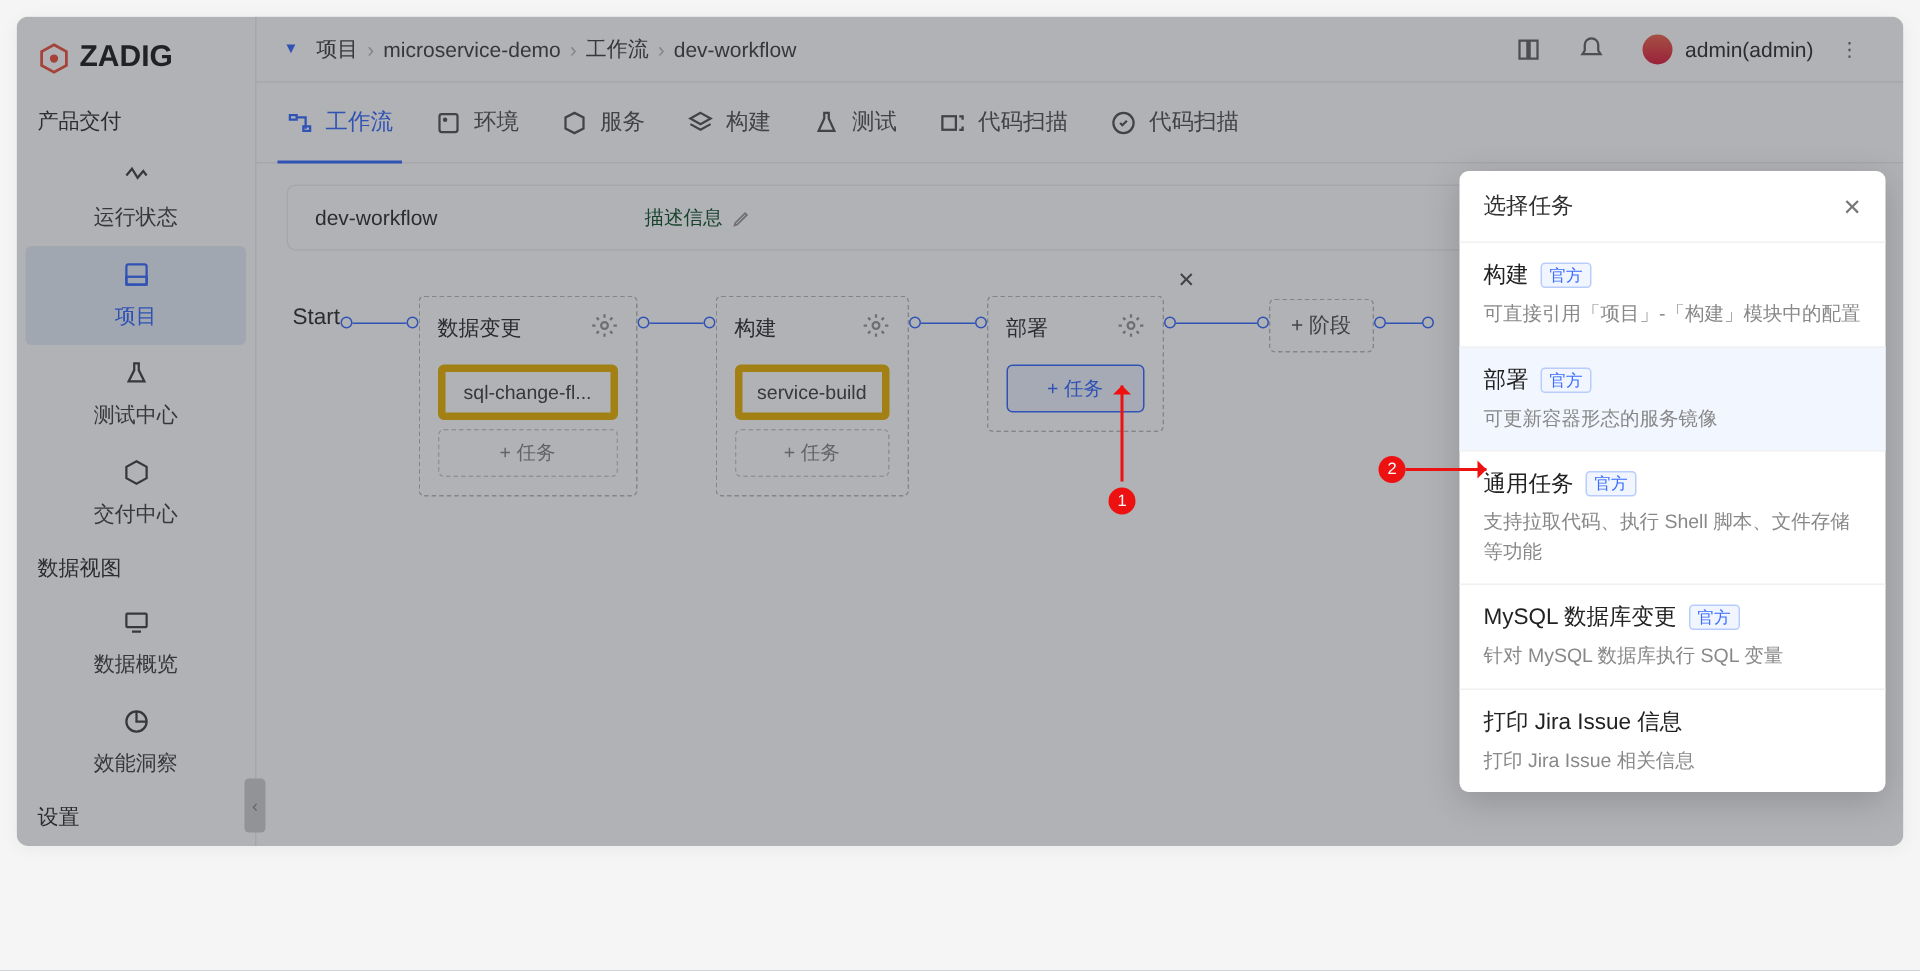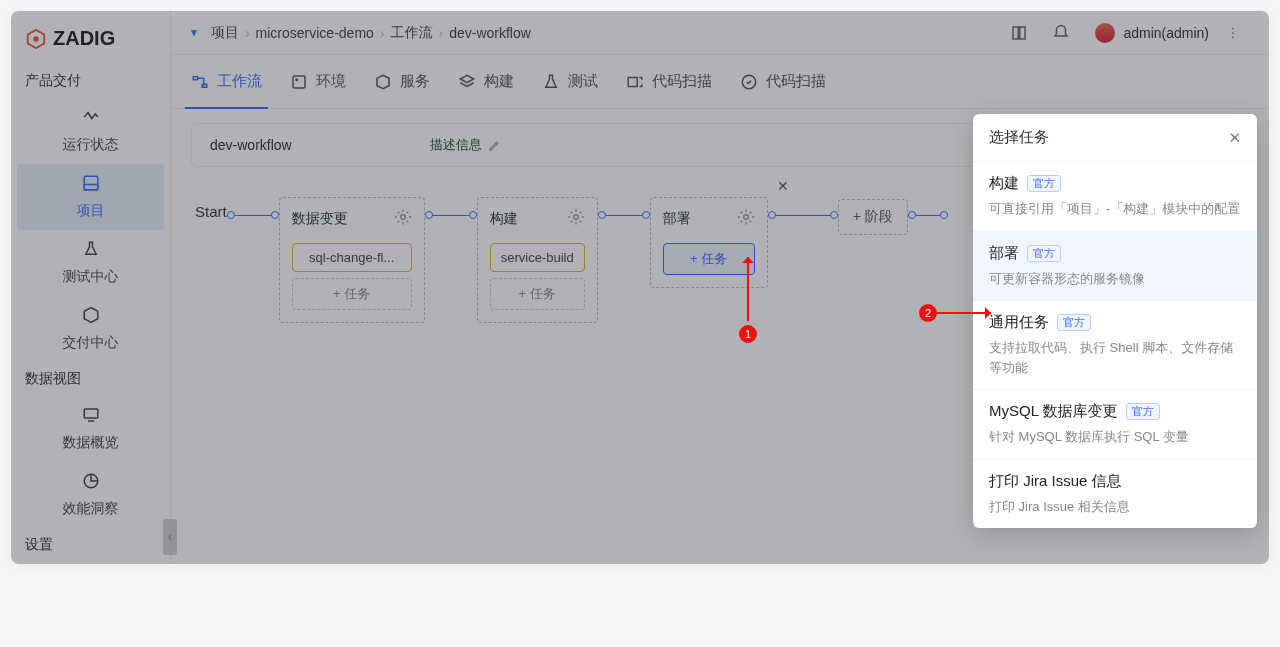--- a/index.html
+++ b/index.html
@@ -37,21 +37,21 @@
 .view-toggle .bar { color: #ccc; }
 .canvas { display: flex; align-items: flex-start; padding: 30px 0 0 4px; gap: 0; }
 .start-lbl { font-size: 15px; color: #333; padding-top: 6px; text-align: right; }
 .connector { height: 16px; display: flex; align-items: center; }
 .connector .line { height: 1px; background: #3b6cff; flex: 1; }
 .connector .dot { width: 8px; height: 8px; border: 1px solid #3b6cff; border-radius: 50%; background: #fff; }
 .conn-wrap { display: flex; align-items: center; min-width: 50px; padding-top: 10px; }
 .stage { border: 1px dashed #bbb; border-radius: 4px; background: #fff; padding: 8px 12px 12px; min-width: 112px; position: relative; }
 .stage-head { display: flex; align-items: center; justify-content: space-between; font-size: 14px; padding: 2px 0 8px; gap: 46px; }
 .gear { color: #999; cursor: pointer; }
-.job-box { border: 1px solid #eab308; border-radius: 4px; padding: 6px 10px; font-size: 13px; color: #444; text-align: center; margin-top: 6px; cursor: pointer; }
+.job-box { border: 5px solid #eab308; border-radius: 4px; padding: 6px 10px; font-size: 13px; color: #444; text-align: center; margin-top: 6px; cursor: pointer; }
 .job-box.add { border: 1px dashed #ccc; color: #888; }
 .job-box.primary { border: 1px solid #3b6cff; background: #eef3ff; color: #3b6cff; }
 .close-x { position: absolute; top: -20px; right: -22px; color: #555; cursor: pointer; font-size: 14px; }
 .add-stage { border: 1px dashed #bbb; border-radius: 4px; padding: 8px 14px; font-size: 14px; color: #555; cursor: pointer; margin-top: 2px; }
 .overlay { position: absolute; inset: 0; background: rgba(30,34,44,.35); z-index: 5; pointer-events: none; }
 .panel { position: absolute; top: 103px; right: 12px; width: 284px; background: #fff; border-radius: 6px; box-shadow: 0 6px 24px rgba(0,0,0,.18); z-index: 20; padding: 0; }
 .panel-head { display: flex; align-items: center; justify-content: space-between; padding: 14px 16px; font-size: 15px; }
 .panel-close { color: #777; cursor: pointer; }
 .task-item { padding: 12px 16px; border-top: 1px solid #f0f0f0; cursor: pointer; }
 .task-item.sel { background: #f2f6ff; }

